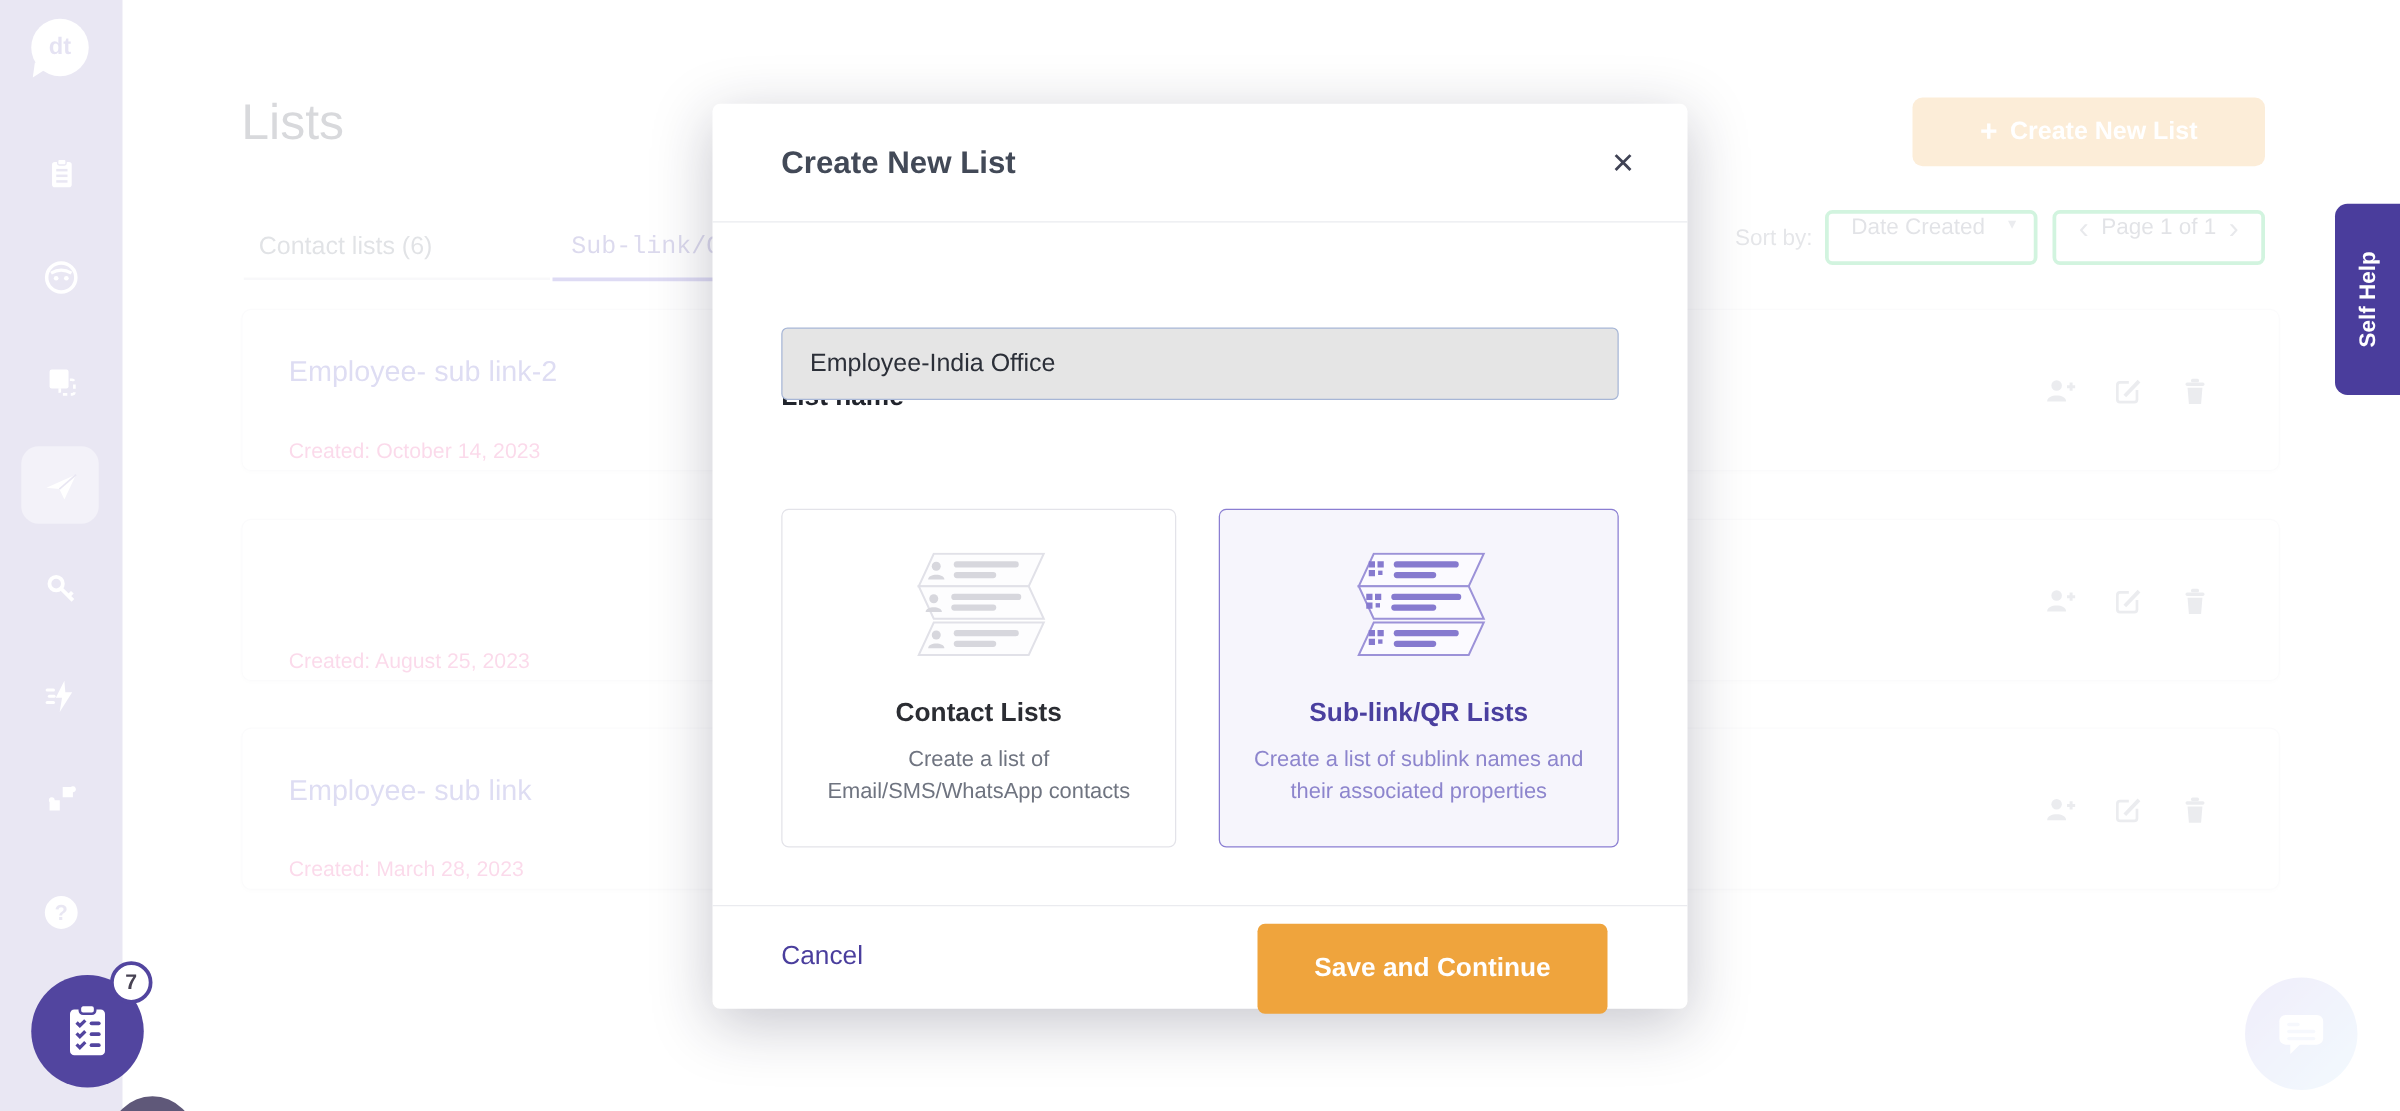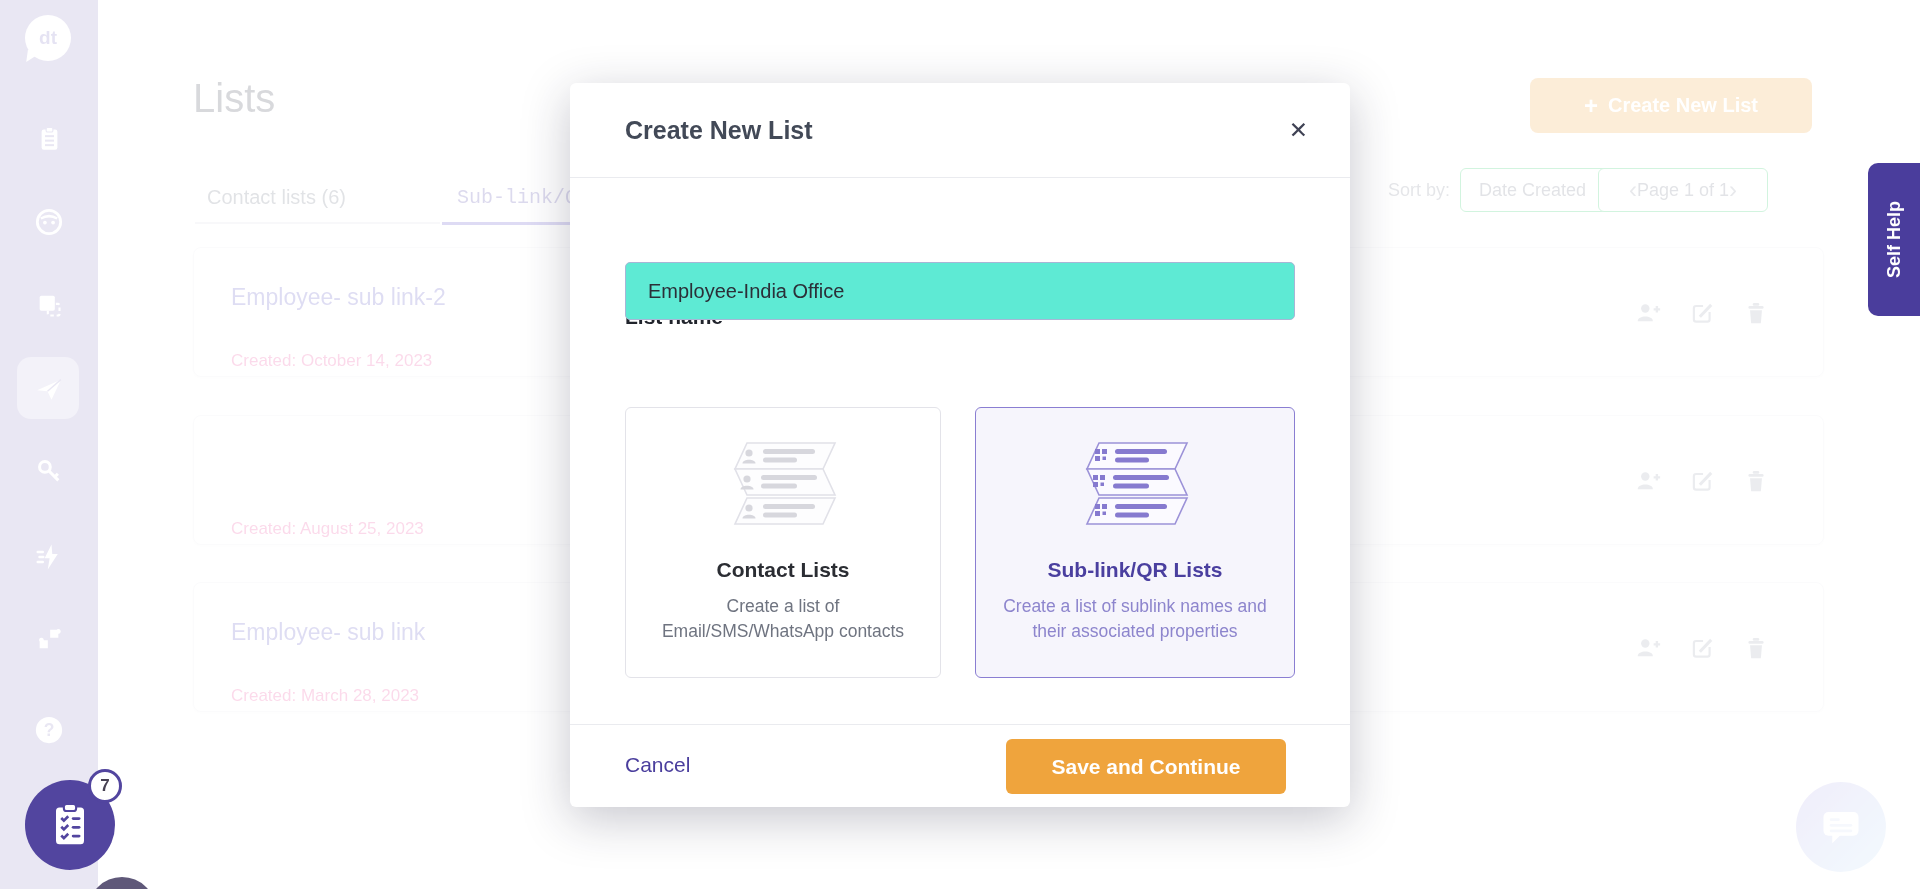--- a/index.html
+++ b/index.html
@@ -20,25 +20,25 @@
     background:rgba(255,255,255,.45); border-radius:14px; }
   
   .page-title { position:absolute; left:193px; top:76px; font-size:40px; font-weight:500; color:#3d4152; }
   .tab { position:absolute; top:186px; font-size:20px; white-space:nowrap; }
   .tab-contact { left:207px; color:#6b7280; }
   .tab-sublink { left:457px; color:#5347a8;font-family:Liberation Mono, monospace; }
   .tab-line { position:absolute; top:222px; }
   .tab-line-gray { left:195px; width:245px; height:2px; background:#dcdde3; }
   .tab-line-purple { left:442px; width:248px; height:3px; background:#5b4ec9; }
   .sort-label { position:absolute; top:180px; left:1363px; width:87px; text-align:right; font-size:18px; color:#7c8292; }
-  .select-box { position:absolute; top:168px; height:44px; border:1px solid #22c55e; border-radius:6px;
-    background:#fff; display:flex; align-items:center; color:#6f7585; font-size:18px; }
+  .select-box { position:absolute; top:168px; height:44px; border:3px solid #22c55e; border-radius:6px;
+    background:#fff; display:flex; color:#6f7585; font-size:18px; }
   .sort-box { left:1460px; width:170px; padding:0 14px 0 18px; justify-content:space-between; }
   .caret { font-size:13px; color:#9aa0ad; }
-  .page-box { left:1598px; width:170px; justify-content:center; gap:0; }
+  .page-box { left:1642px; width:170px; justify-content:center; gap:10px; }
   .chev { font-size:24px; color:#8a90a0; line-height:1; }
   .create-btn { position:absolute; left:1530px; top:78px; width:282px; height:55px; background:#f0a43c;
     border-radius:8px; display:flex; align-items:center; justify-content:center; gap:10px;
     color:#fff; font-size:20px; font-weight:bold; }
   .create-plus { font-size:24px; font-weight:bold; }
   .lrow { position:absolute; left:193px; width:1631px; height:130px; background:#fff;
     border:1px solid #ebebf0; border-radius:8px; box-shadow:0 1px 3px rgba(0,0,0,.05); }
   .lrow-title { position:absolute; left:37px; top:36px; font-size:23px; font-weight:500; color:#5b54c0; white-space:nowrap; }
   .lrow-date { position:absolute; left:37px; top:79px; font-size:17px; color:#ec4899;margin-top:24px; }
   .lrow-actions { position:absolute; right:54px; top:52px; display:flex; gap:28px; }
@@ -46,35 +46,35 @@
   .overlay { position:absolute; inset:0; background:rgba(255,255,255,.8); z-index:10; }
   
   .modal { position:absolute; left:570px; top:83px; width:780px; height:724px; background:#fff;
     border-radius:6px; box-shadow:0 12px 48px rgba(30,30,60,.25); z-index:20; }
   .modal-header { position:absolute; left:0; top:0; width:100%; height:95px; border-bottom:1px solid #eaebef;
     display:flex; align-items:center; justify-content:space-between; padding:0 42px 0 55px; }
   .modal-title { font-size:25px; font-weight:600; color:#424957; }
   .modal-close { font-size:23px; color:#3f4254; cursor:pointer; line-height:1; }
   .field-label { position:absolute; left:55px; font-size:21px; font-weight:bold; color:#21242c; }
   .req { font-size:13px; font-weight:bold; color:#21242c; vertical-align:9px; margin-left:4px; }
-  .name-input { position:absolute; left:55px; top:179px; width:670px; height:58px; background:#5eead4;
+  .name-input { position:absolute; left:55px; top:179px; width:670px; height:58px; background:#e5e5e5;
     border:1px solid #a7b6d6; border-radius:5px; padding:0 22px; font-size:20px; color:#2b2f38;
     font-family:"Liberation Sans", sans-serif; outline:none; }
   .type-card { position:absolute; top:324px; height:271px; border-radius:6px; background:#fff;
     border:1.5px solid #e3e3e9; text-align:center; cursor:pointer; }
   .card-contact { left:55px; width:316px; }
   .card-sublink { left:405px; width:320px; border:1.5px solid #8a7ed2; background:#f6f5fc; }
   .card-icon { margin-top:34px; }
   .card-title { margin-top:28px; font-size:21px; font-weight:bold; color:#2b2d33; }
   .card-sublink .card-title { color:#4a3f9f; }
   .card-desc { margin-top:12px; font-size:17.5px; line-height:25px; color:#6f7480; }
   .card-sublink .card-desc { color:#8d85cd; }
   .modal-footer { position:absolute; left:0; bottom:0; width:100%; height:83px; border-top:1px solid #eaebef;text-decoration:underline; }
   .cancel-link { position:absolute; left:55px; top:28px; font-size:21px; font-weight:500; color:#4a3e9d; cursor:pointer; }
-  .save-btn { position:absolute; right:64px; top:14px; width:280px; height:55px; background:#efa43d;
+  .save-btn { position:absolute; right:64px; top:14px; width:280px; height:72px; background:#efa43d;
     border-radius:6px; border:none; color:#fff; font-size:21px; font-weight:bold;
     font-family:"Liberation Sans", sans-serif; cursor:pointer; }
   
   .selfhelp { position:absolute; right:0; top:163px; width:52px; height:153px; background:#4a3d9c;
     border-radius:10px 0 0 10px; z-index:15; display:flex; align-items:center; justify-content:center; }
   .selfhelp span { writing-mode:vertical-rl; transform:rotate(180deg); color:#fff; font-size:18px; font-weight:bold; }
   .fab { position:absolute; left:25px; top:780px; width:90px; height:90px; border-radius:50%;
     background:#52459f; z-index:16; display:flex; align-items:center; justify-content:center; }
   .fab-badge { position:absolute; left:88px; top:769px; width:34px; height:34px; border-radius:50%;
     background:#fff; border:3px solid #52459f; z-index:17; display:flex; align-items:center;

